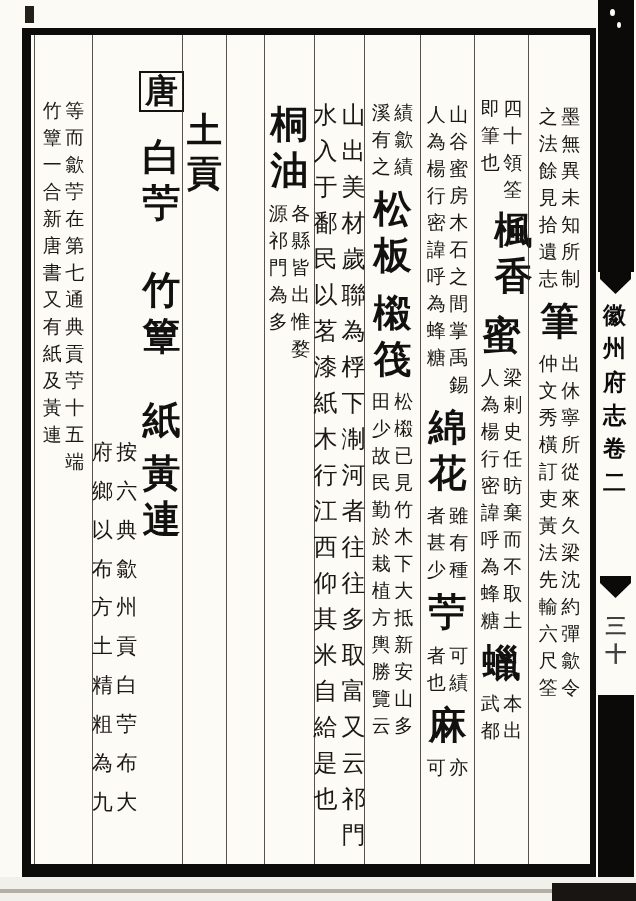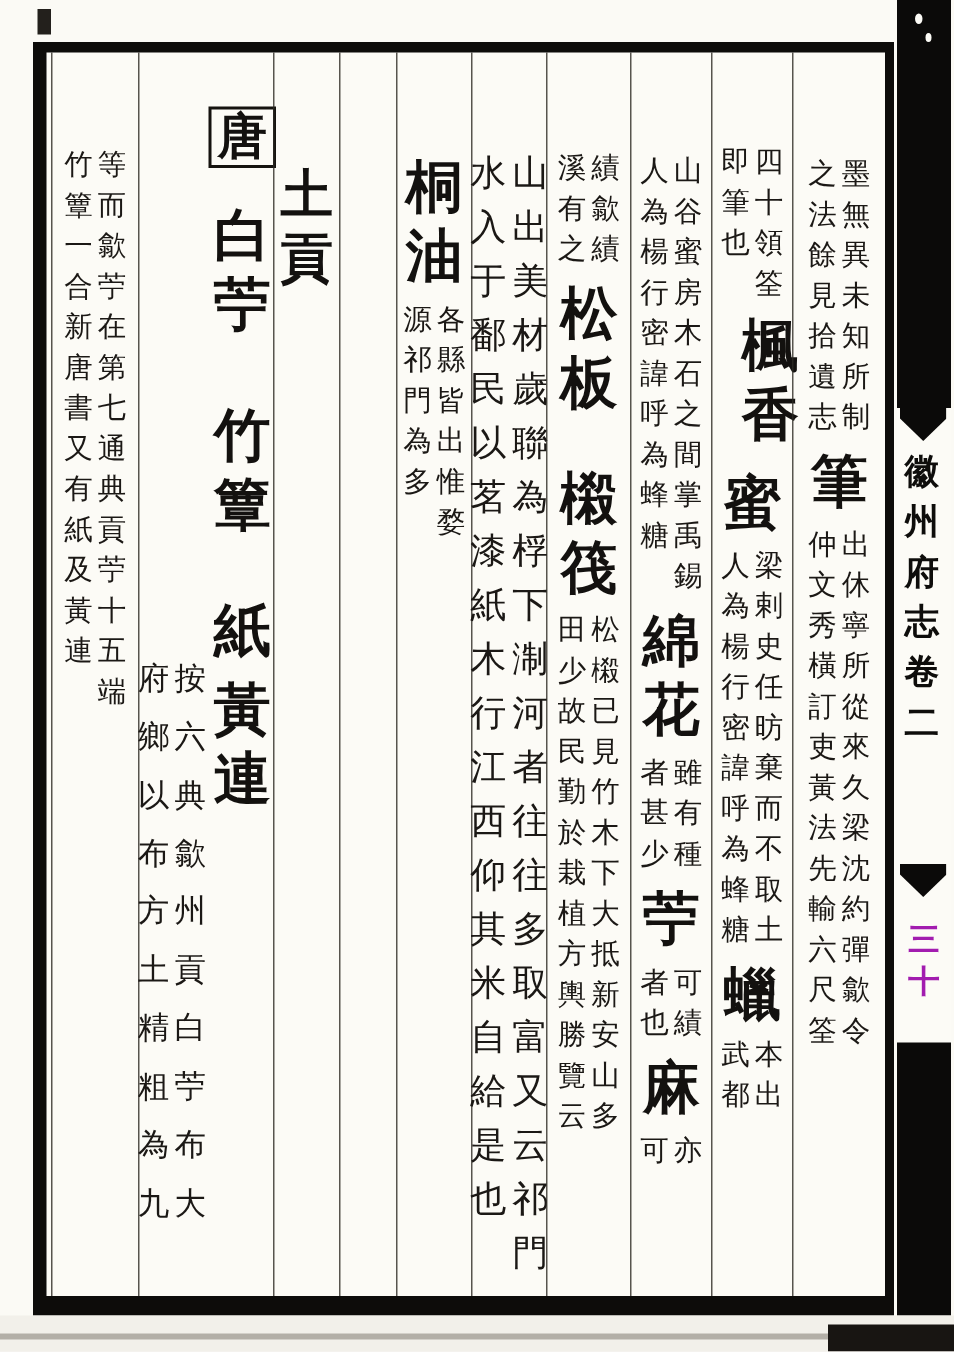--- a/index.html
+++ b/index.html
@@ -24,21 +24,21 @@
   .stack{display:flex;flex-direction:column;align-items:center;}
   .stack > * + *{margin-top:6px;text-align:center;}
   
   #spine{position:absolute;left:598px;top:0;width:36px;height:877px;background:#fcfbf6;}
   .sp-black{position:absolute;left:0;width:100%;background:#0b0a09;}
   .fishtail{position:absolute;left:2px;width:31px;height:22px;background:#0b0a09;
             clip-path:polygon(0 0,100% 0,100% 32%,50% 100%,0 32%);}
   #spine-title{position:absolute;left:5px;top:298px;width:26px;font-size:23px;line-height:1.45;
                word-break:break-all;font-weight:700;color:#0e0d0b;}
   #spine-page{position:absolute;left:7px;top:612px;width:22px;font-size:21px;line-height:1.35;
-              word-break:break-all;text-align:center;font-weight:700;color:#a21caf;}
+              word-break:break-all;text-align:center;font-weight:700;color:#404040;}
   .speck{position:absolute;background:#fcfbf6;border-radius:50%;}
   #corner-mark{position:absolute;left:25px;top:6px;width:9px;height:17px;background:#23201c;}
   #scan-line{position:absolute;left:0;top:889px;width:572px;height:4px;background:#b3afa7;}
   #scan-blob{position:absolute;left:552px;top:883px;width:84px;height:18px;background:#181512;}
   #scan-strip{position:absolute;left:0;top:877px;width:636px;height:24px;background:#f2f0ea;}
 </style>
 </head>
 <body>
 
 <div id="stage">
@@ -95,21 +95,21 @@
             <span class="nline">亦</span>
             <span class="nline">可</span>
           </div>
         </div>
         <div class="col" style="width: 56px; padding-top: 64px; box-sizing: border-box;">
           <div class="note">
             <span class="nline">績歙績</span>
             <span class="nline">溪有之</span>
           </div>
           <div class="big">松板</div>
-          <div class="big" style="margin-top: 30px;">樧筏</div>
+          <div class="big" style="margin-top: 11px;">樧筏</div>
           <div class="note">
             <span class="nline">松樧已見竹木下大抵新安山多</span>
             <span class="nline">田少故民勤於栽植方輿勝覽云</span>
           </div>
         </div>
         <div class="col" style="width: 50px; padding-top: 62px; box-sizing: border-box;">
           <div class="note">
             <span class="nline" style="font-size: 24px; line-height: 1.5;">山出美材歲聯為桴下淛河者往往多取富又云祁門</span>
             <span class="nline" style="font-size: 24px; line-height: 1.5;">水入于鄱民以茗漆紙木行江西仰其米自給是也</span>
           </div>

